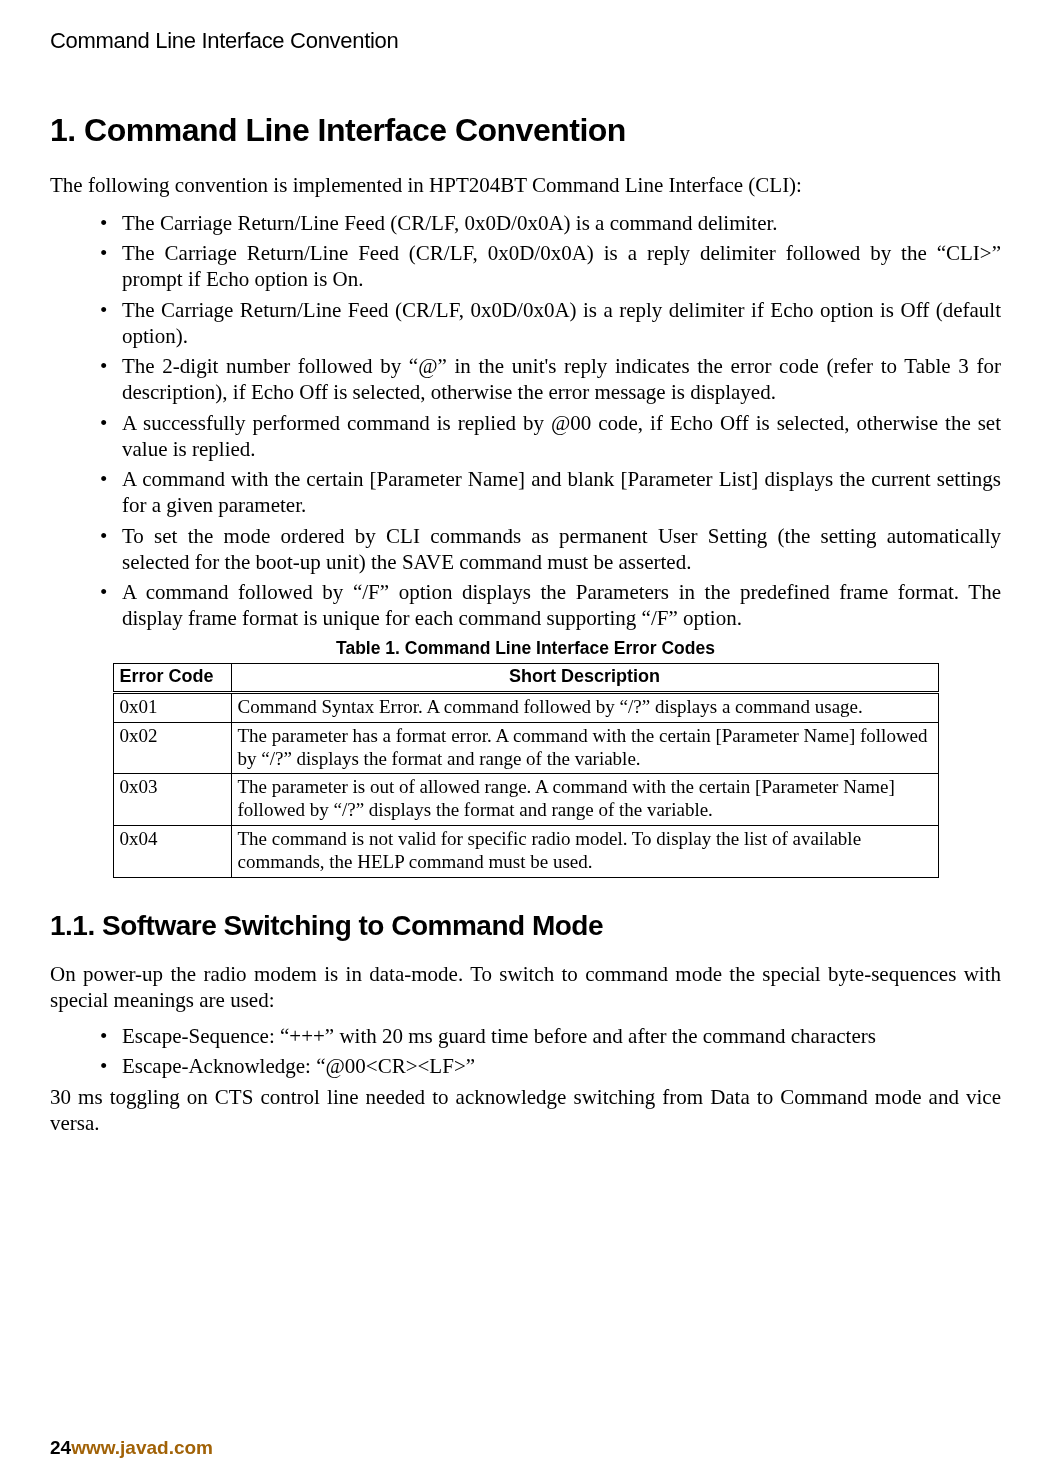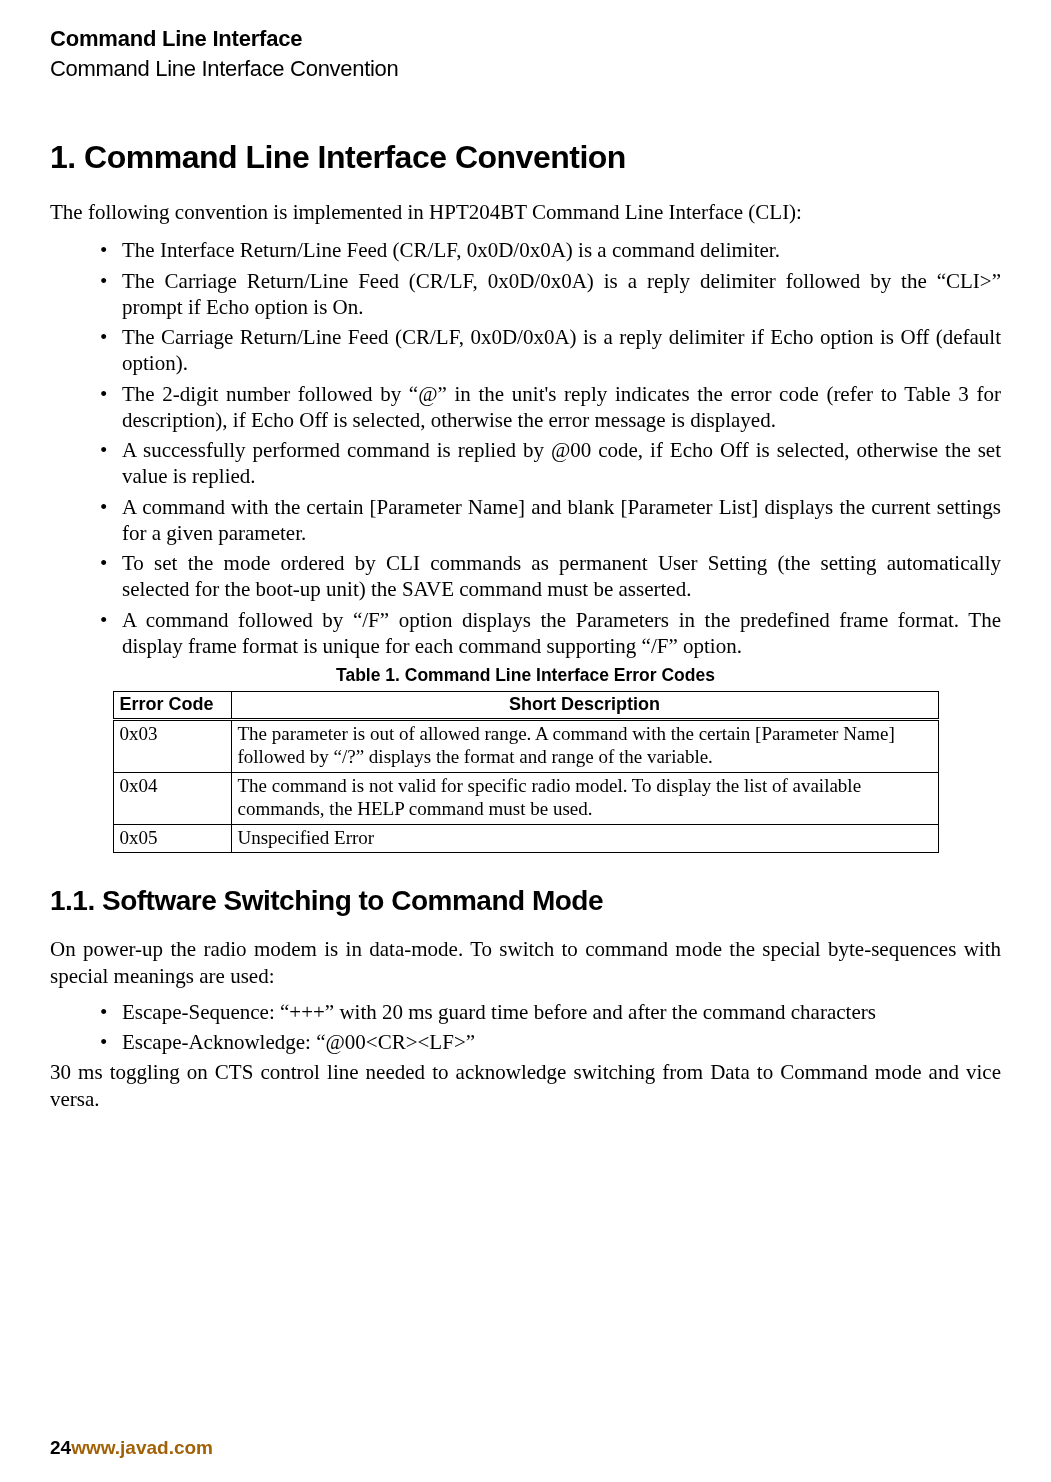--- a/index.html
+++ b/index.html
@@ -111,60 +111,63 @@
       font-weight: 900;
       font-size: 19px;
     }
     .footer .url { color: #a16207; }
     .hdr-dbl { border-bottom: 3px double #000 !important;}
   </style>
 </head>
 <body>
 
 <div>
-  <p class="chapter-title">Command Line Interface</p>
   <p class="chapter-subtitle">Command Line Interface Convention</p>
 </div>
 
 <h1 class="section">1. Command Line Interface Convention</h1>
 
 <p class="intro">The following convention is implemented in HPT204BT Command Line Interface (CLI):</p>
 
 <ul class="bullets">
-  <li>The Interface Return/Line Feed (CR/LF, 0x0D/0x0A) is a command delimiter.</li>
+  <li>The Carriage Return/Line Feed (CR/LF, 0x0D/0x0A) is a command delimiter.</li>
   <li>The Carriage Return/Line Feed (CR/LF, 0x0D/0x0A) is a reply delimiter followed by the “CLI&gt;” prompt if Echo option is On.</li>
   <li>The Carriage Return/Line Feed (CR/LF, 0x0D/0x0A) is a reply delimiter if Echo option is Off (default option).</li>
   <li>The 2-digit number followed by “@” in the unit's reply indicates the error code (refer to Table 3 for description), if Echo Off is selected, otherwise the error message is displayed.</li>
   <li>A successfully performed command is replied by @00 code, if Echo Off is selected, otherwise the set value is replied.</li>
   <li>A command with the certain [Parameter Name] and blank [Parameter List] displays the current settings for a given parameter.</li>
   <li>To set the mode ordered by CLI commands as permanent User Setting (the setting automatically selected for the boot-up unit) the SAVE command must be asserted.</li>
   <li>A command followed by “/F” option displays the Parameters in the predefined frame format. The display frame format is unique for each command supporting “/F” option.</li>
 </ul>
 
 <p class="table-caption">Table 1. Command Line Interface Error Codes</p>
 
 <table class="errcodes">
   <thead>
     <tr>
       <th class="hdr-dbl">Error Code</th>
       <th class="hdr-dbl">Short Description</th>
     </tr>
   </thead>
   <tbody>
     <tr>
+      <td>0x01</td>
+      <td>Command Syntax Error. A command followed by “/?” displays a command usage.</td>
+    </tr>
+    <tr>
+      <td>0x02</td>
+      <td>The parameter has a format error. A command with the certain [Parameter Name] followed by “/?” displays the format and range of the variable.</td>
+    </tr>
+    <tr>
       <td>0x03</td>
       <td>The parameter is out of allowed range. A command with the certain [Parameter Name] followed by “/?” displays the format and range of the variable.</td>
     </tr>
     <tr>
       <td>0x04</td>
       <td>The command is not valid for specific radio model. To display the list of available commands, the HELP command must be used.</td>
-    </tr>
-    <tr>
-      <td>0x05</td>
-      <td>Unspecified Error</td>
     </tr>
   </tbody>
 </table>
 
 <h2 class="subsection">1.1. Software Switching to Command Mode</h2>
 
 <p class="body-p">On power-up the radio modem is in data-mode. To switch to command mode the special byte-sequences with special meanings are used:</p>
 
 <ul class="bullets">
   <li>Escape-Sequence: “+++” with 20 ms guard time before and after the command characters</li>

